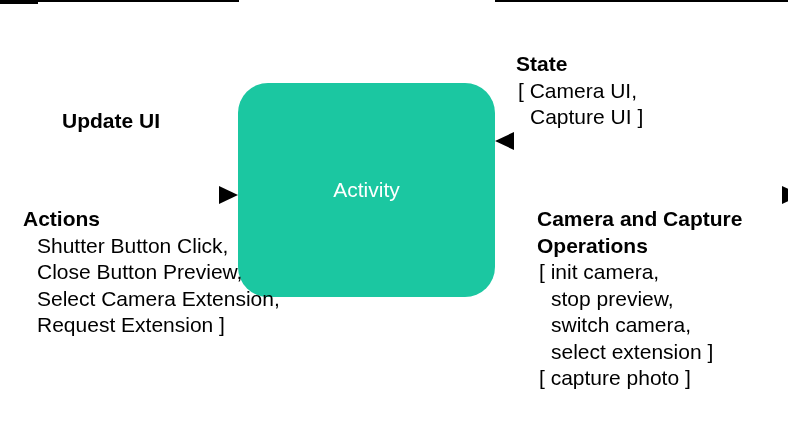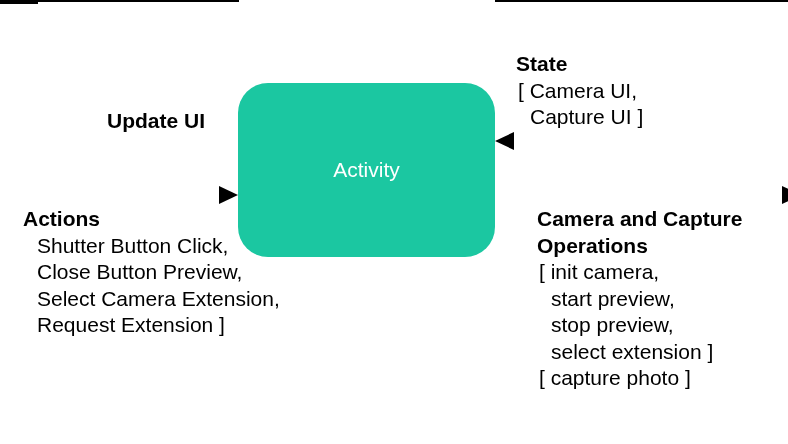--- a/index.html
+++ b/index.html
@@ -15,27 +15,27 @@
   .line-actions { left:0;   top:194; width:221px; }
   .line-state   { left:513px; top:140; width:275px; }
   .line-ops     { left:495px; top:194; width:293px; }
   .tri { position:absolute; width:0; height:0; }
   .tri-right { border-top:9px solid transparent; border-bottom:9px solid transparent; border-left:19px solid #000; }
   .tri-left  { border-top:9px solid transparent; border-bottom:9px solid transparent; border-right:19px solid #000; }
   .head-actions { left:219px; top:186px; }
   .head-state   { left:495px; top:132px; }
   .head-ops     { left:782px; top:186px; }
   .node {
-    position:absolute; left:238px; top:83px; width:257px; height:174px;
+    position:absolute; left:238px; top:83px; width:257px; height:214px;
     border-radius:30px; display:flex; align-items:center; justify-content:center;
     font-size:21px;
   }
   .lbl { position:absolute; font-size:21px; line-height:26.5px; white-space:nowrap; }
   .b { font-weight:bold; }
-  .lbl-update { left:62px; top:108px;margin-left:45px; }
+  .lbl-update { left:62px; top:108px; }
   .blk-actions { left:23px; top:206px; }
   .blk-state { left:516px; top:51px; }
   .blk-ops { left:537px; top:206px; }
   .br  { padding-left:2px; }
   .ind { padding-left:14px; }
 </style>
 </head>
 <body>
 
 <div class="canvas">
@@ -68,19 +68,19 @@
   <div class="lbl blk-state">
     <div class="b">State</div>
     <div class="br">[ Camera UI,</div>
     <div class="ind">Capture UI ]</div>
   </div>
 
   <div class="lbl blk-ops">
     <div class="b">Camera and Capture</div>
     <div class="b">Operations</div>
     <div class="br">[ init camera,</div>
-    <div class="ind">start preview,</div>
     <div class="ind">stop preview,</div>
+    <div class="ind">switch camera,</div>
     <div class="ind">select extension ]</div>
     <div class="br">[ capture photo ]</div>
   </div>
 
 </div>
 
 </body></html>

